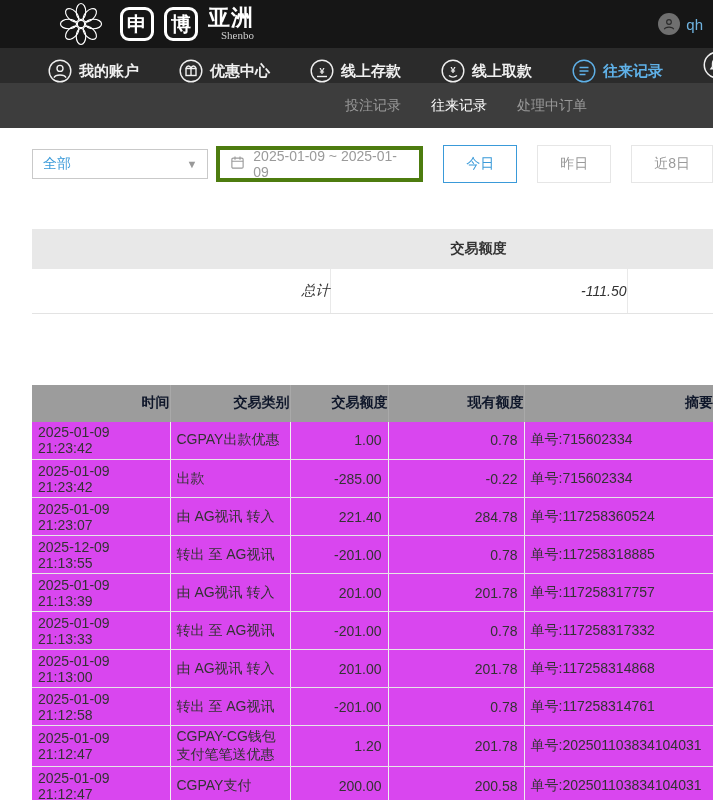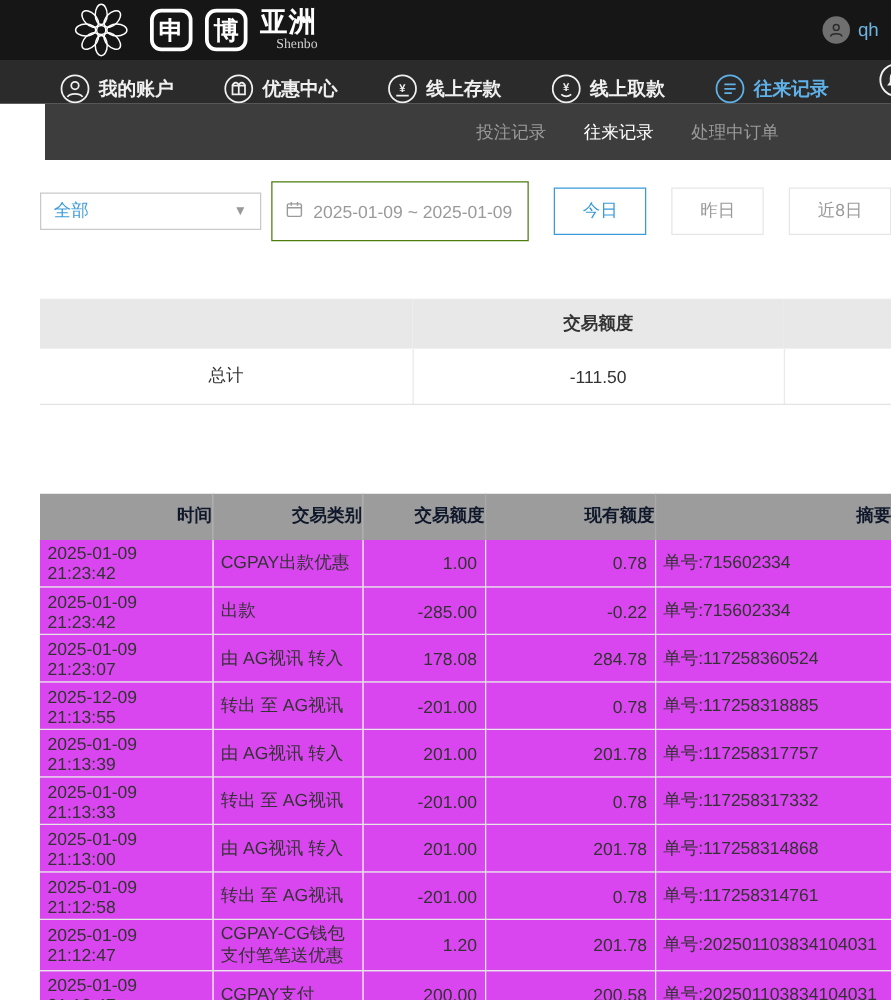--- a/index.html
+++ b/index.html
@@ -26,45 +26,45 @@
   .mainnav { height:35px; background:#2b2b2b; display:flex; align-items:flex-end;
     padding-left:48px; gap:40px; }
   .nav-item { display:flex; align-items:center; gap:7px; color:#f0f0f0;
     font-size:15px; font-weight:bold; cursor:pointer; white-space:nowrap; }
   .nav-item.active { color:#5fb1e8; }
   .nav-item svg { display:block; }
   .bell-wrap { margin-left:auto; margin-right:-14px; color:#f0f0f0; }
 
   
   .subnav { height:45px; background:#3d3d3d; display:flex; align-items:center;
-    padding-left:345px; gap:30px;margin-left:36px; }
+    padding-left:345px; gap:30px; }
   .subtab { color:#9a9a9a; font-size:14px; cursor:pointer; white-space:nowrap; }
   .subtab.active { color:#ffffff; }
 
   
   .filters { display:flex; align-items:center; margin:17px 0 0 32px; gap:8px; }
   .select-box { width:198px; height:30px; border:1px solid #c9c9c9; background:#fff;
     display:flex; align-items:center; padding:0 10px; cursor:pointer; }
   .select-box .sel-val { color:#3a9ad9; font-size:14px; }
   .select-box .caret { margin-left:auto; color:#999; font-size:11px; }
-  .date-box { width:232px; height:48px; border:1px solid #4d7c0f; background:#fff;
+  .date-box { width:232px; height:36px; border:4px solid #4d7c0f; background:#fff;
     display:flex; align-items:center; gap:8px; padding:0 10px; color:#9a9a9a;
     font-size:14px; cursor:pointer; }
   .qbtn { height:38px; padding:0 22px; background:#fff; border:1px solid #e6e6e6;
     color:#9a9a9a; font-size:14px; cursor:pointer; white-space:nowrap;margin-left:12px; }
   .qbtn.active { border:1px solid #3a9ad9; color:#3a9ad9; }
 
   
   .summary { margin:46px 0 0 32px; width:681px; border-collapse:collapse;
     table-layout:fixed; font-size:14px; color:#333; }
   .summary col:nth-child(1){width:298px;} .summary col:nth-child(2){width:297px;}
   .summary thead td { background:#e8e8e8; height:40px; text-align:center;
     font-weight:bold; color:#333; }
-  .summary tbody td { height:44px; text-align:center; background:#fff;
-    border-bottom:1px solid #e3e3e3; border-right:1px solid #e9e9e9; }
+  .summary tbody td { height:44px; text-align:right; background:#fff;
+    border-bottom:1px solid #e3e3e3; border-right:1px solid #e9e9e9;font-style:italic; }
   .summary tbody td:last-child { border-right:none; }
 
   
   .records { margin:71px 0 0 32px; width:681px; border-collapse:collapse;
     table-layout:fixed; font-size:14px; color:#333; }
   .records col:nth-child(1){width:138px;} .records col:nth-child(2){width:120px;}
   .records col:nth-child(3){width:98px;}  .records col:nth-child(4){width:136px;}
   .records th { background:#9c9c9c; color:#0f172a; font-weight:bold; height:37px;
     text-align:right; border-right:1px solid #a9a9a9; font-size:14px; }
   .records th:last-child { border-right:none; }
@@ -250,21 +250,21 @@
     <tr>
       <td class="c-time">2025-01-09 21:23:42</td>
       <td class="c-type">出款</td>
       <td class="c-amt">-285.00</td>
       <td class="c-bal">-0.22</td>
       <td class="c-memo">单号:715602334</td>
     </tr>
     <tr>
       <td class="c-time">2025-01-09 21:23:07</td>
       <td class="c-type">由 AG视讯 转入</td>
-      <td class="c-amt">178.08</td>
+      <td class="c-amt">221.40</td>
       <td class="c-bal">284.78</td>
       <td class="c-memo">单号:117258360524</td>
     </tr>
     <tr>
       <td class="c-time">2025-12-09 21:13:55</td>
       <td class="c-type">转出 至 AG视讯</td>
       <td class="c-amt">-201.00</td>
       <td class="c-bal">0.78</td>
       <td class="c-memo">单号:117258318885</td>
     </tr>

